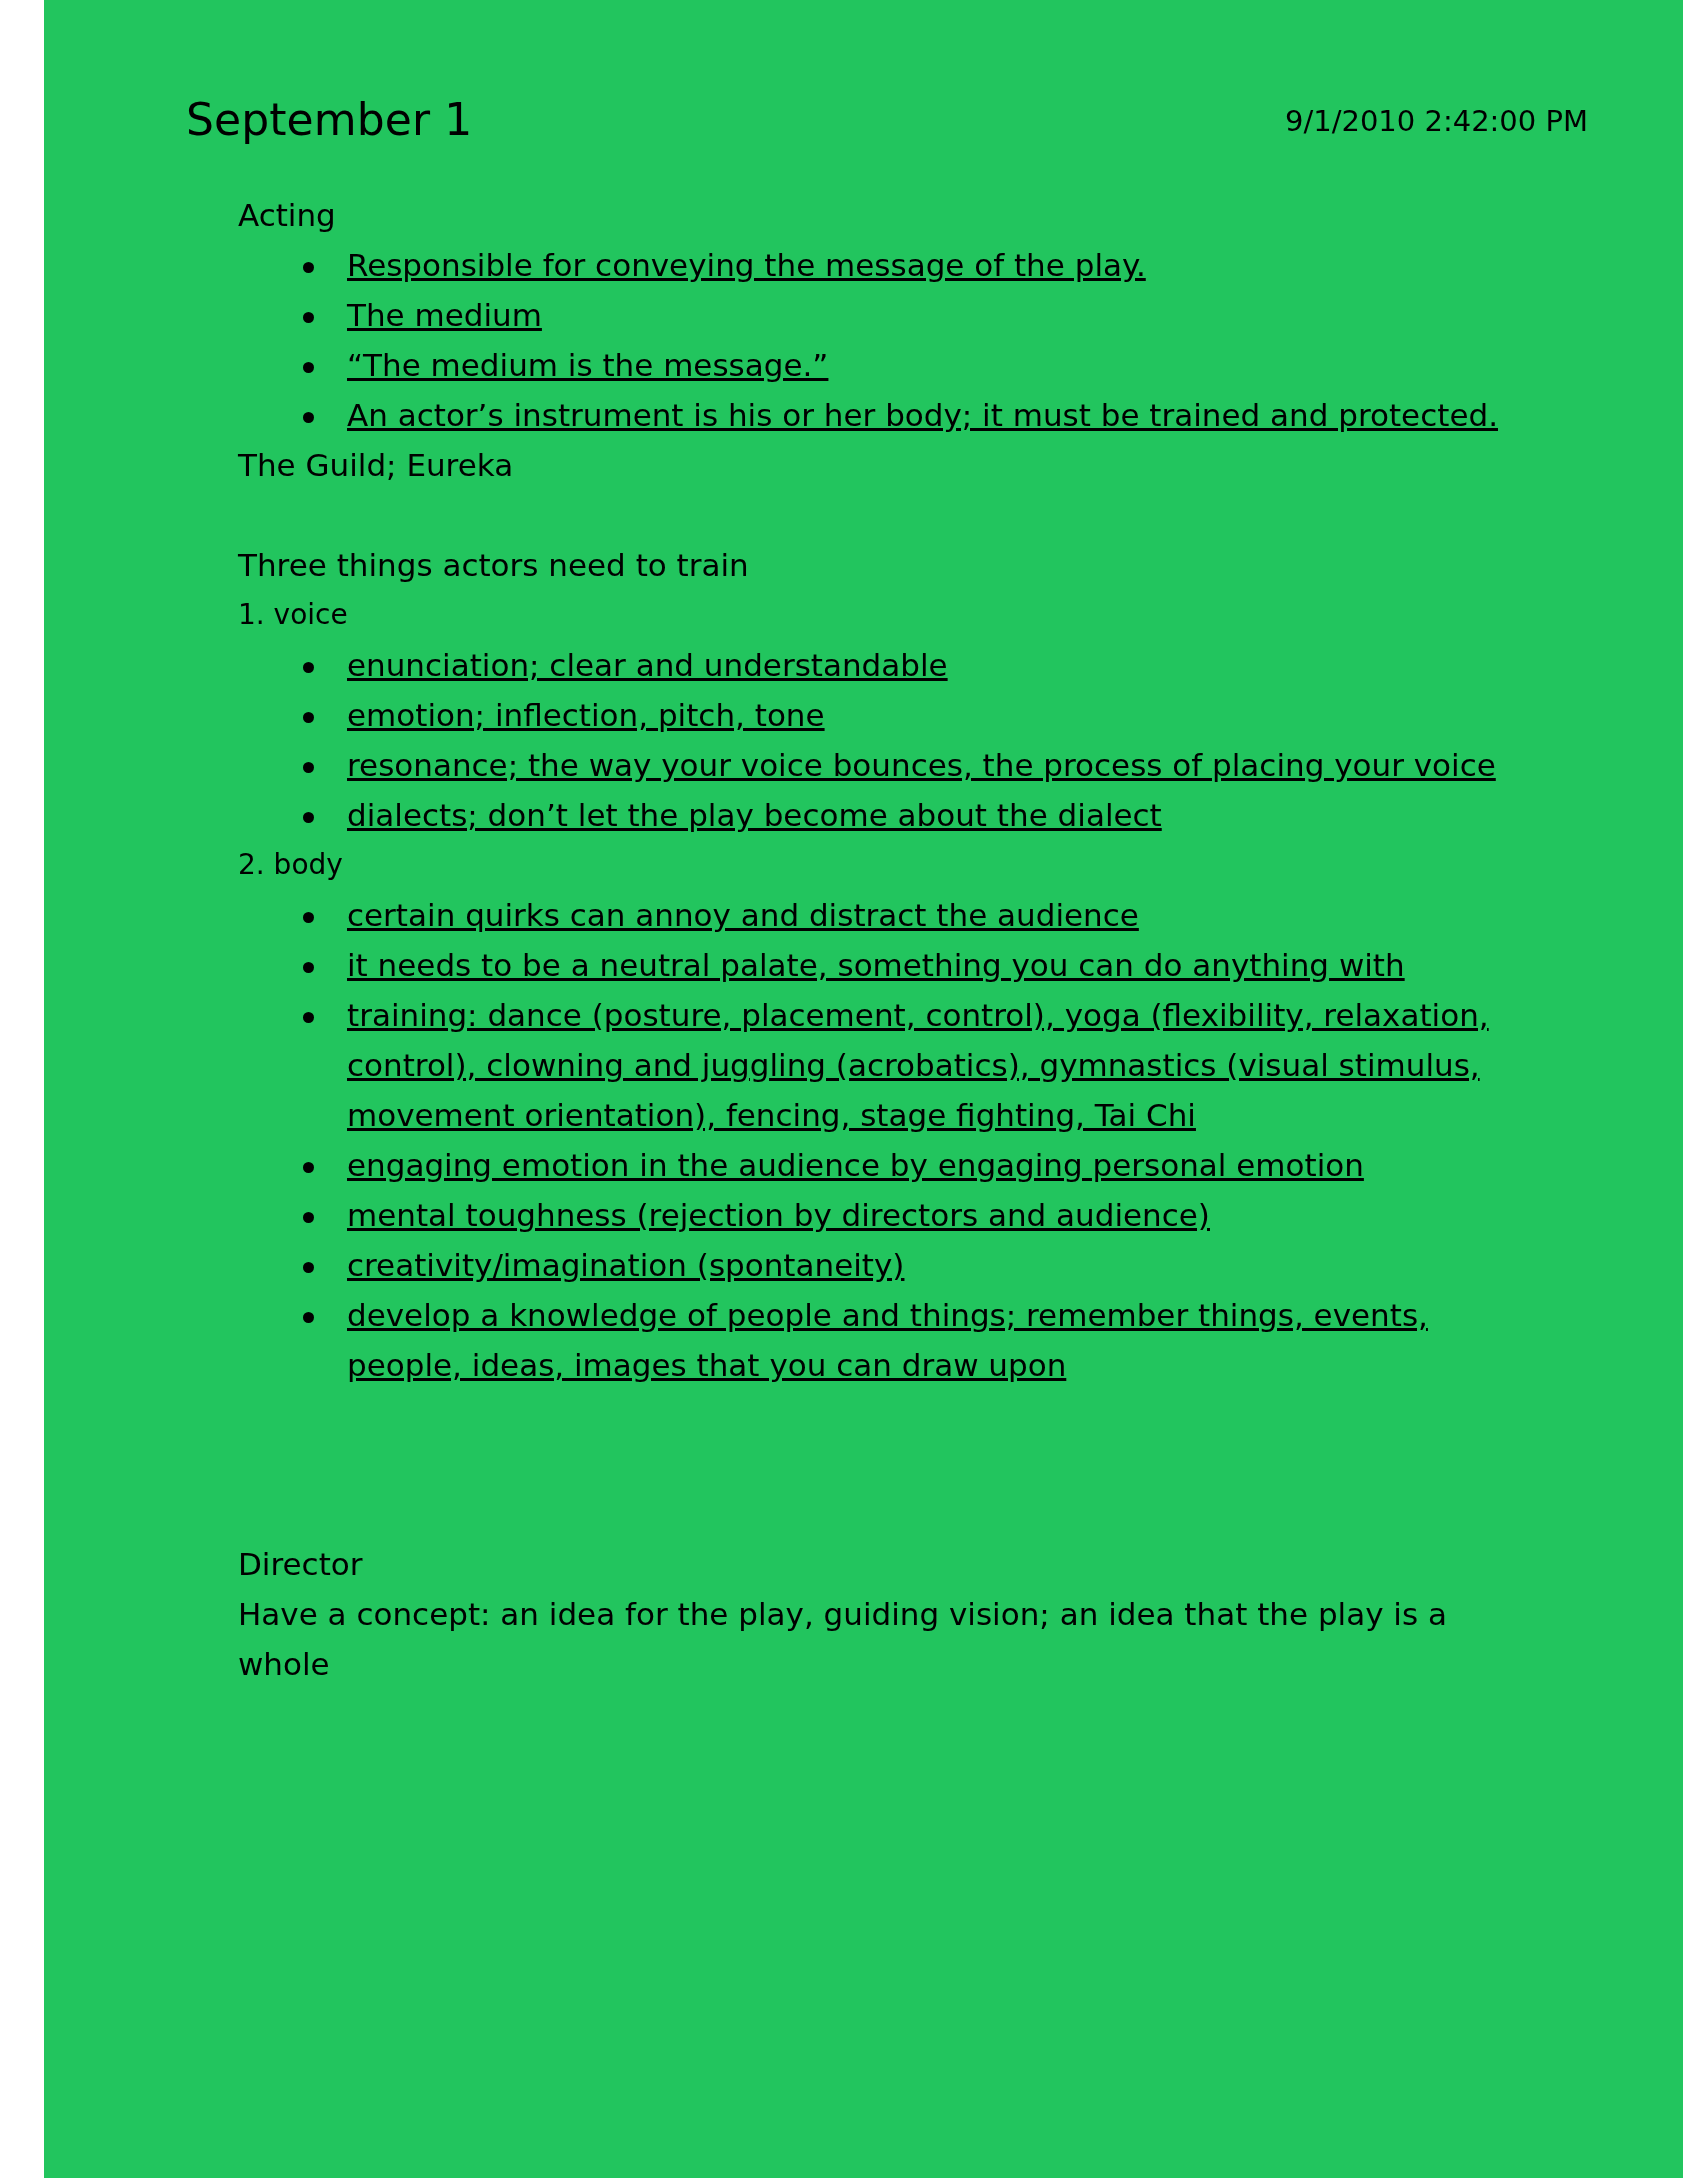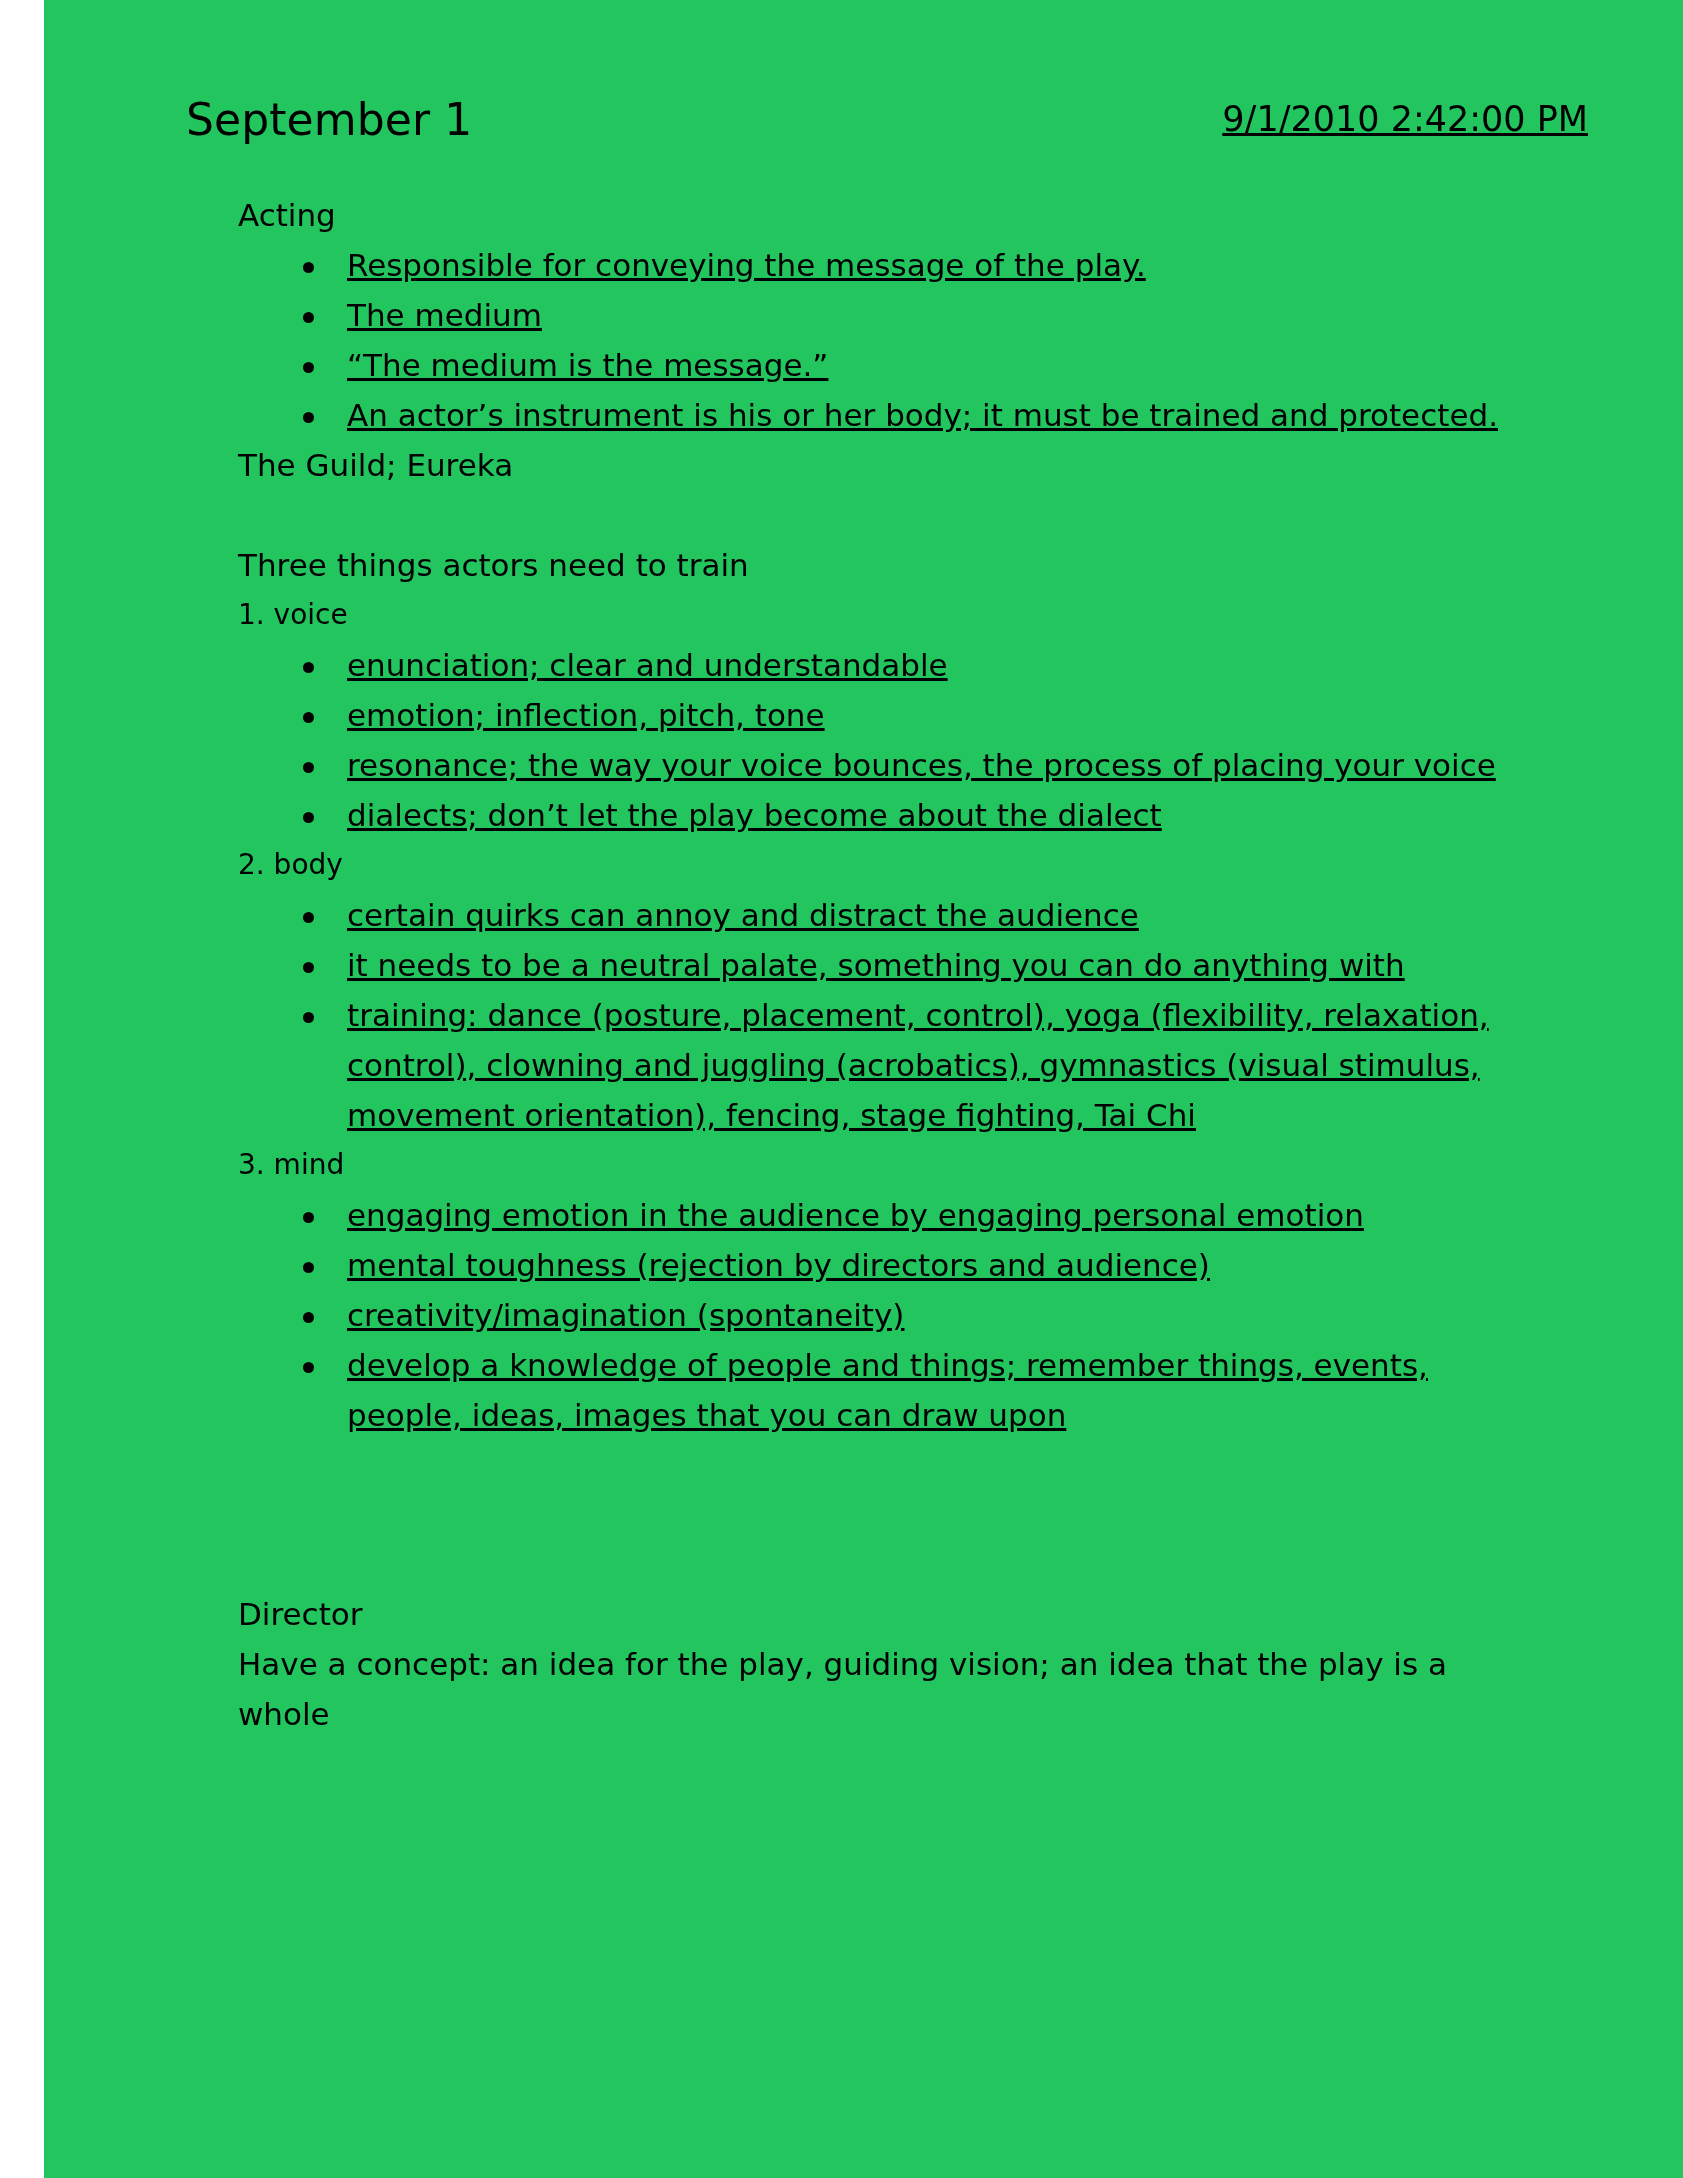--- a/index.html
+++ b/index.html
@@ -37,27 +37,26 @@
     box-sizing: border-box;
   }
   .doc-title {
     font-size: 44px;
     line-height: 50px;
     font-weight: 400;
     letter-spacing: 0.1px;
     white-space: nowrap;
   }
   .doc-timestamp {
-    font-size: 35px;
+    font-size: 29px;
     line-height: 50px;
     font-weight: 400;
     white-space: nowrap;
     position: relative;
     top: -4px;
-    text-decoration: underline;
   }
 
   
   .doc-body {
     position: absolute;
     left: 194px;
     top: 190px;
     width: 1297px;
   }
 
@@ -142,21 +141,20 @@
       <li>dialects; don’t let the play become about the dialect</li>
     </ul>
 
     <p class="numbered">2. body</p>
     <ul class="bullets">
       <li>certain quirks can annoy and distract the audience</li>
       <li>it needs to be a neutral palate, something you can do anything with</li>
       <li>training: dance (posture, placement, control), yoga (flexibility, relaxation, control), clowning and juggling (acrobatics), gymnastics (visual stimulus, movement orientation), fencing, stage fighting, Tai Chi</li>
     </ul>
 
-    <p class="numbered">3. mind</p>
     <ul class="bullets">
       <li>engaging emotion in the audience by engaging personal emotion</li>
       <li>mental toughness (rejection by directors and audience)</li>
       <li>creativity/imagination (spontaneity)</li>
       <li>develop a knowledge of people and things; remember things, events, people, ideas, images that you can draw upon</li>
     </ul>
 
     <div class="spacer-3"></div>
 
     <p class="para">Director</p>

